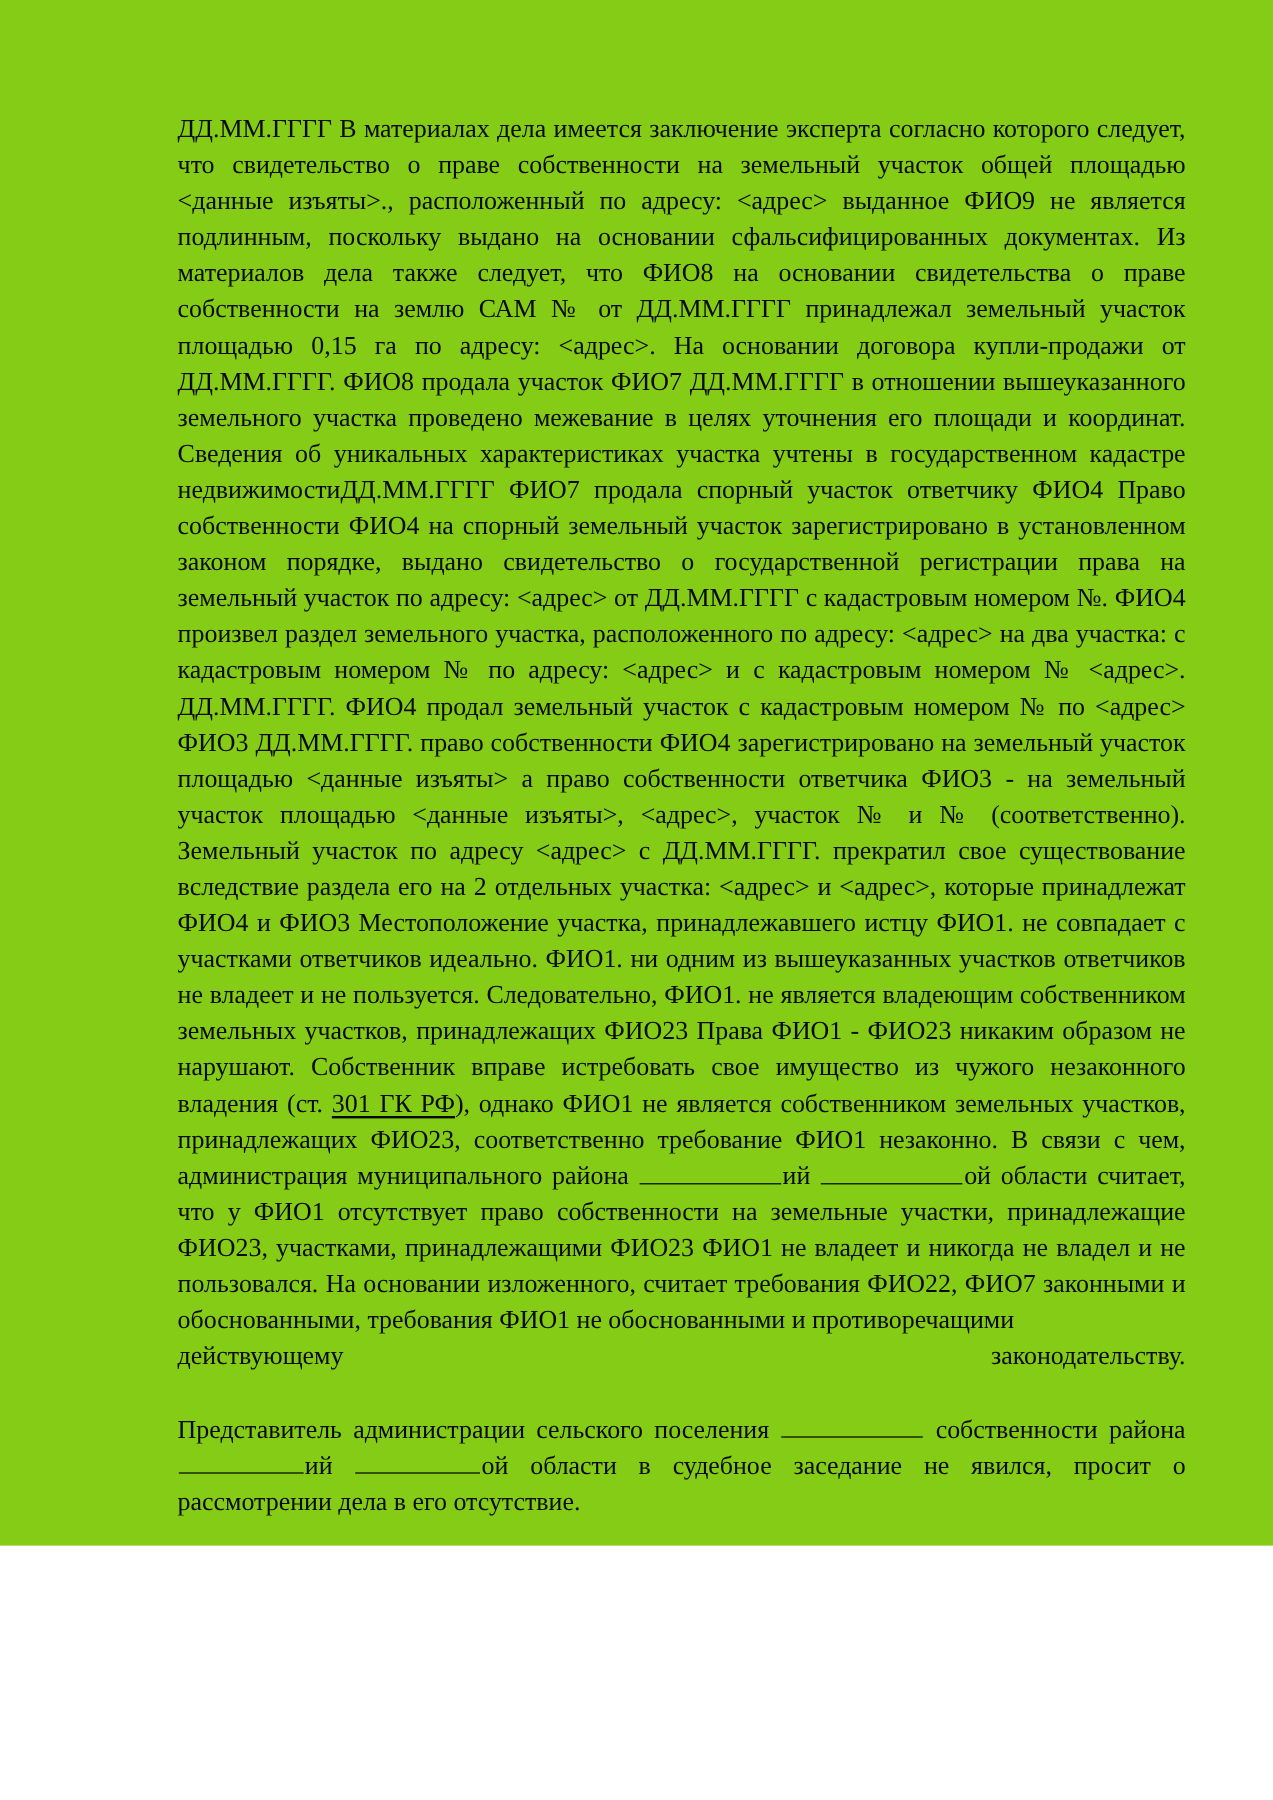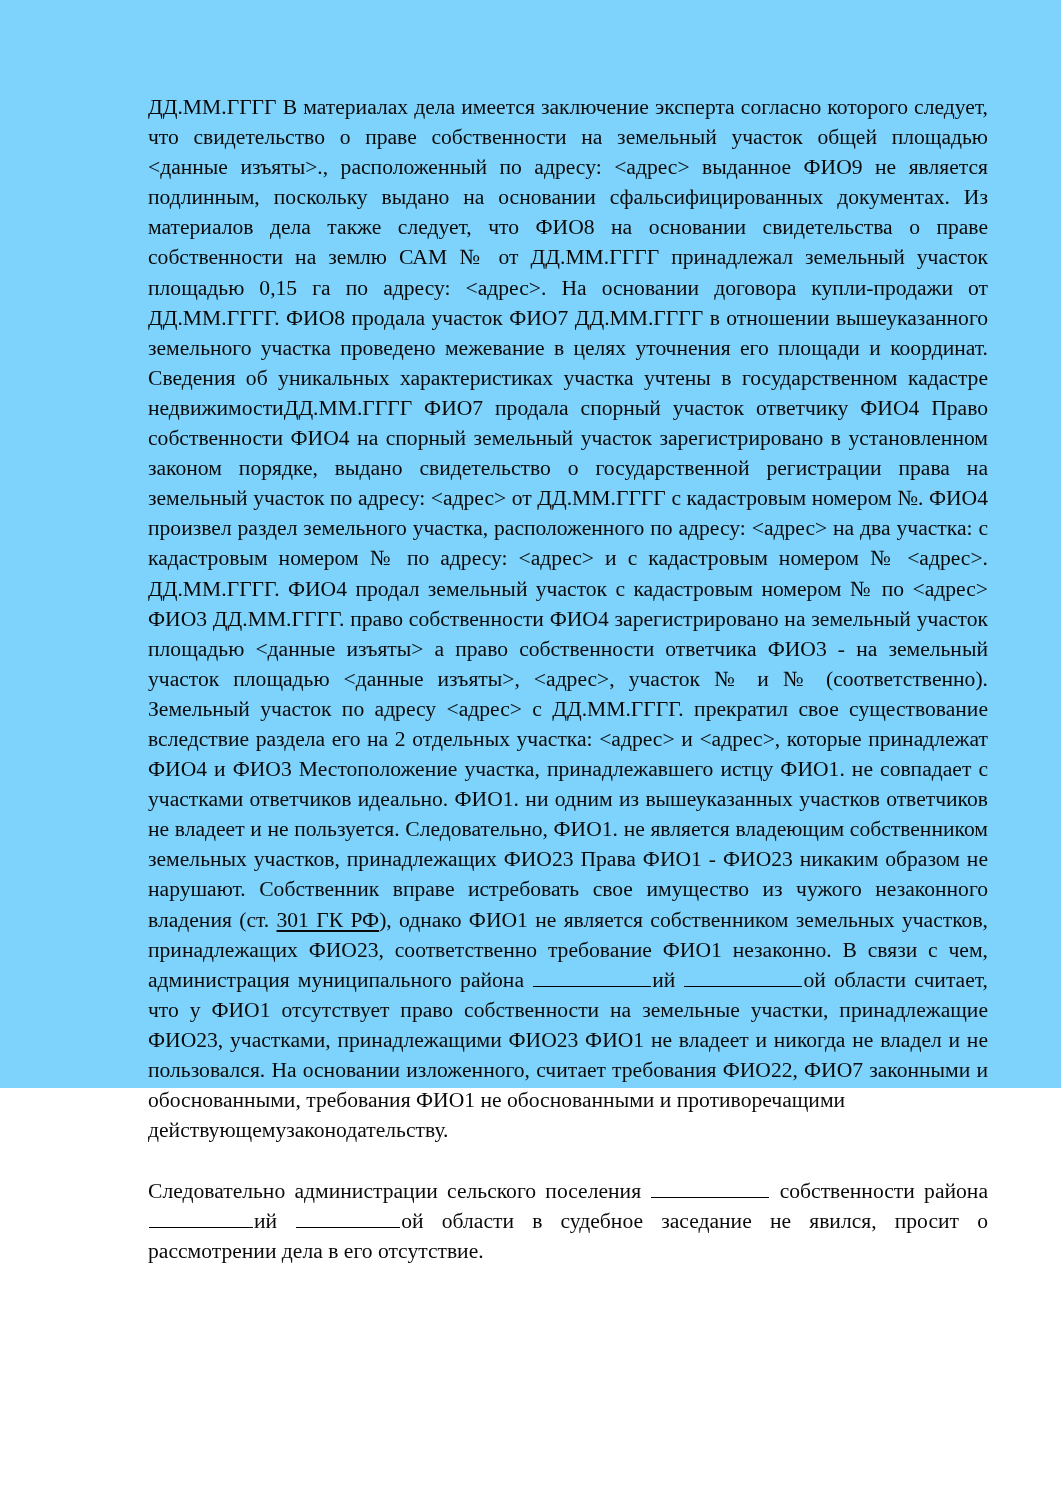--- a/index.html
+++ b/index.html
@@ -11,22 +11,22 @@
   body {
     width: 1061px;
     height: 1500px;
     font-family: "Liberation Serif", "DejaVu Serif", serif;
     color: #000000;
     overflow: hidden;
   }
   .page {
     position: relative;
     width: 1061px;
-    height: 1088px;
-    background: #7dd3fc;
+    height: 1288px;
+    background: #84cc16;
     box-sizing: border-box;
   }
   .doc-body {
     position: absolute;
     left: 148px;
     top: 92px;
     width: 840px;
   }
   p.para {
     margin: 0;
@@ -52,20 +52,21 @@
   }
   .bl-lg { width: 118px; }
   .bl-md { width: 104px; }
   .underline-ref {
     text-decoration: underline;
     text-underline-offset: 3px;
     text-decoration-thickness: 1.6px;
   }
   .spread {
     display: flex;
+    justify-content: space-between;
     width: 100%;
   }
 </style>
 </head>
 <body>
 
 <div class="page">
   <div class="doc-body">
 
     <p class="para">
@@ -73,17 +74,17 @@
     </p>
 
     <p class="para" style="margin-top:0">
       <span class="spread">
         <span>действующему</span>
         <span>законодательству.</span>
       </span>
     </p>
 
     <p class="para" style="margin-top:31px">
-      <span>Следовательно администрации сельского поселения </span><span class="blank-line bl-lg"></span><span> собственности района </span><span class="blank-line bl-md"></span><span>ий </span><span class="blank-line bl-md"></span><span>ой области в судебное заседание не явился, просит о рассмотрении дела в его отсутствие.</span>
+      <span>Представитель администрации сельского поселения </span><span class="blank-line bl-lg"></span><span> собственности района </span><span class="blank-line bl-md"></span><span>ий </span><span class="blank-line bl-md"></span><span>ой области в судебное заседание не явился, просит о рассмотрении дела в его отсутствие.</span>
     </p>
 
   </div>
 </div>
 
 </body></html>

